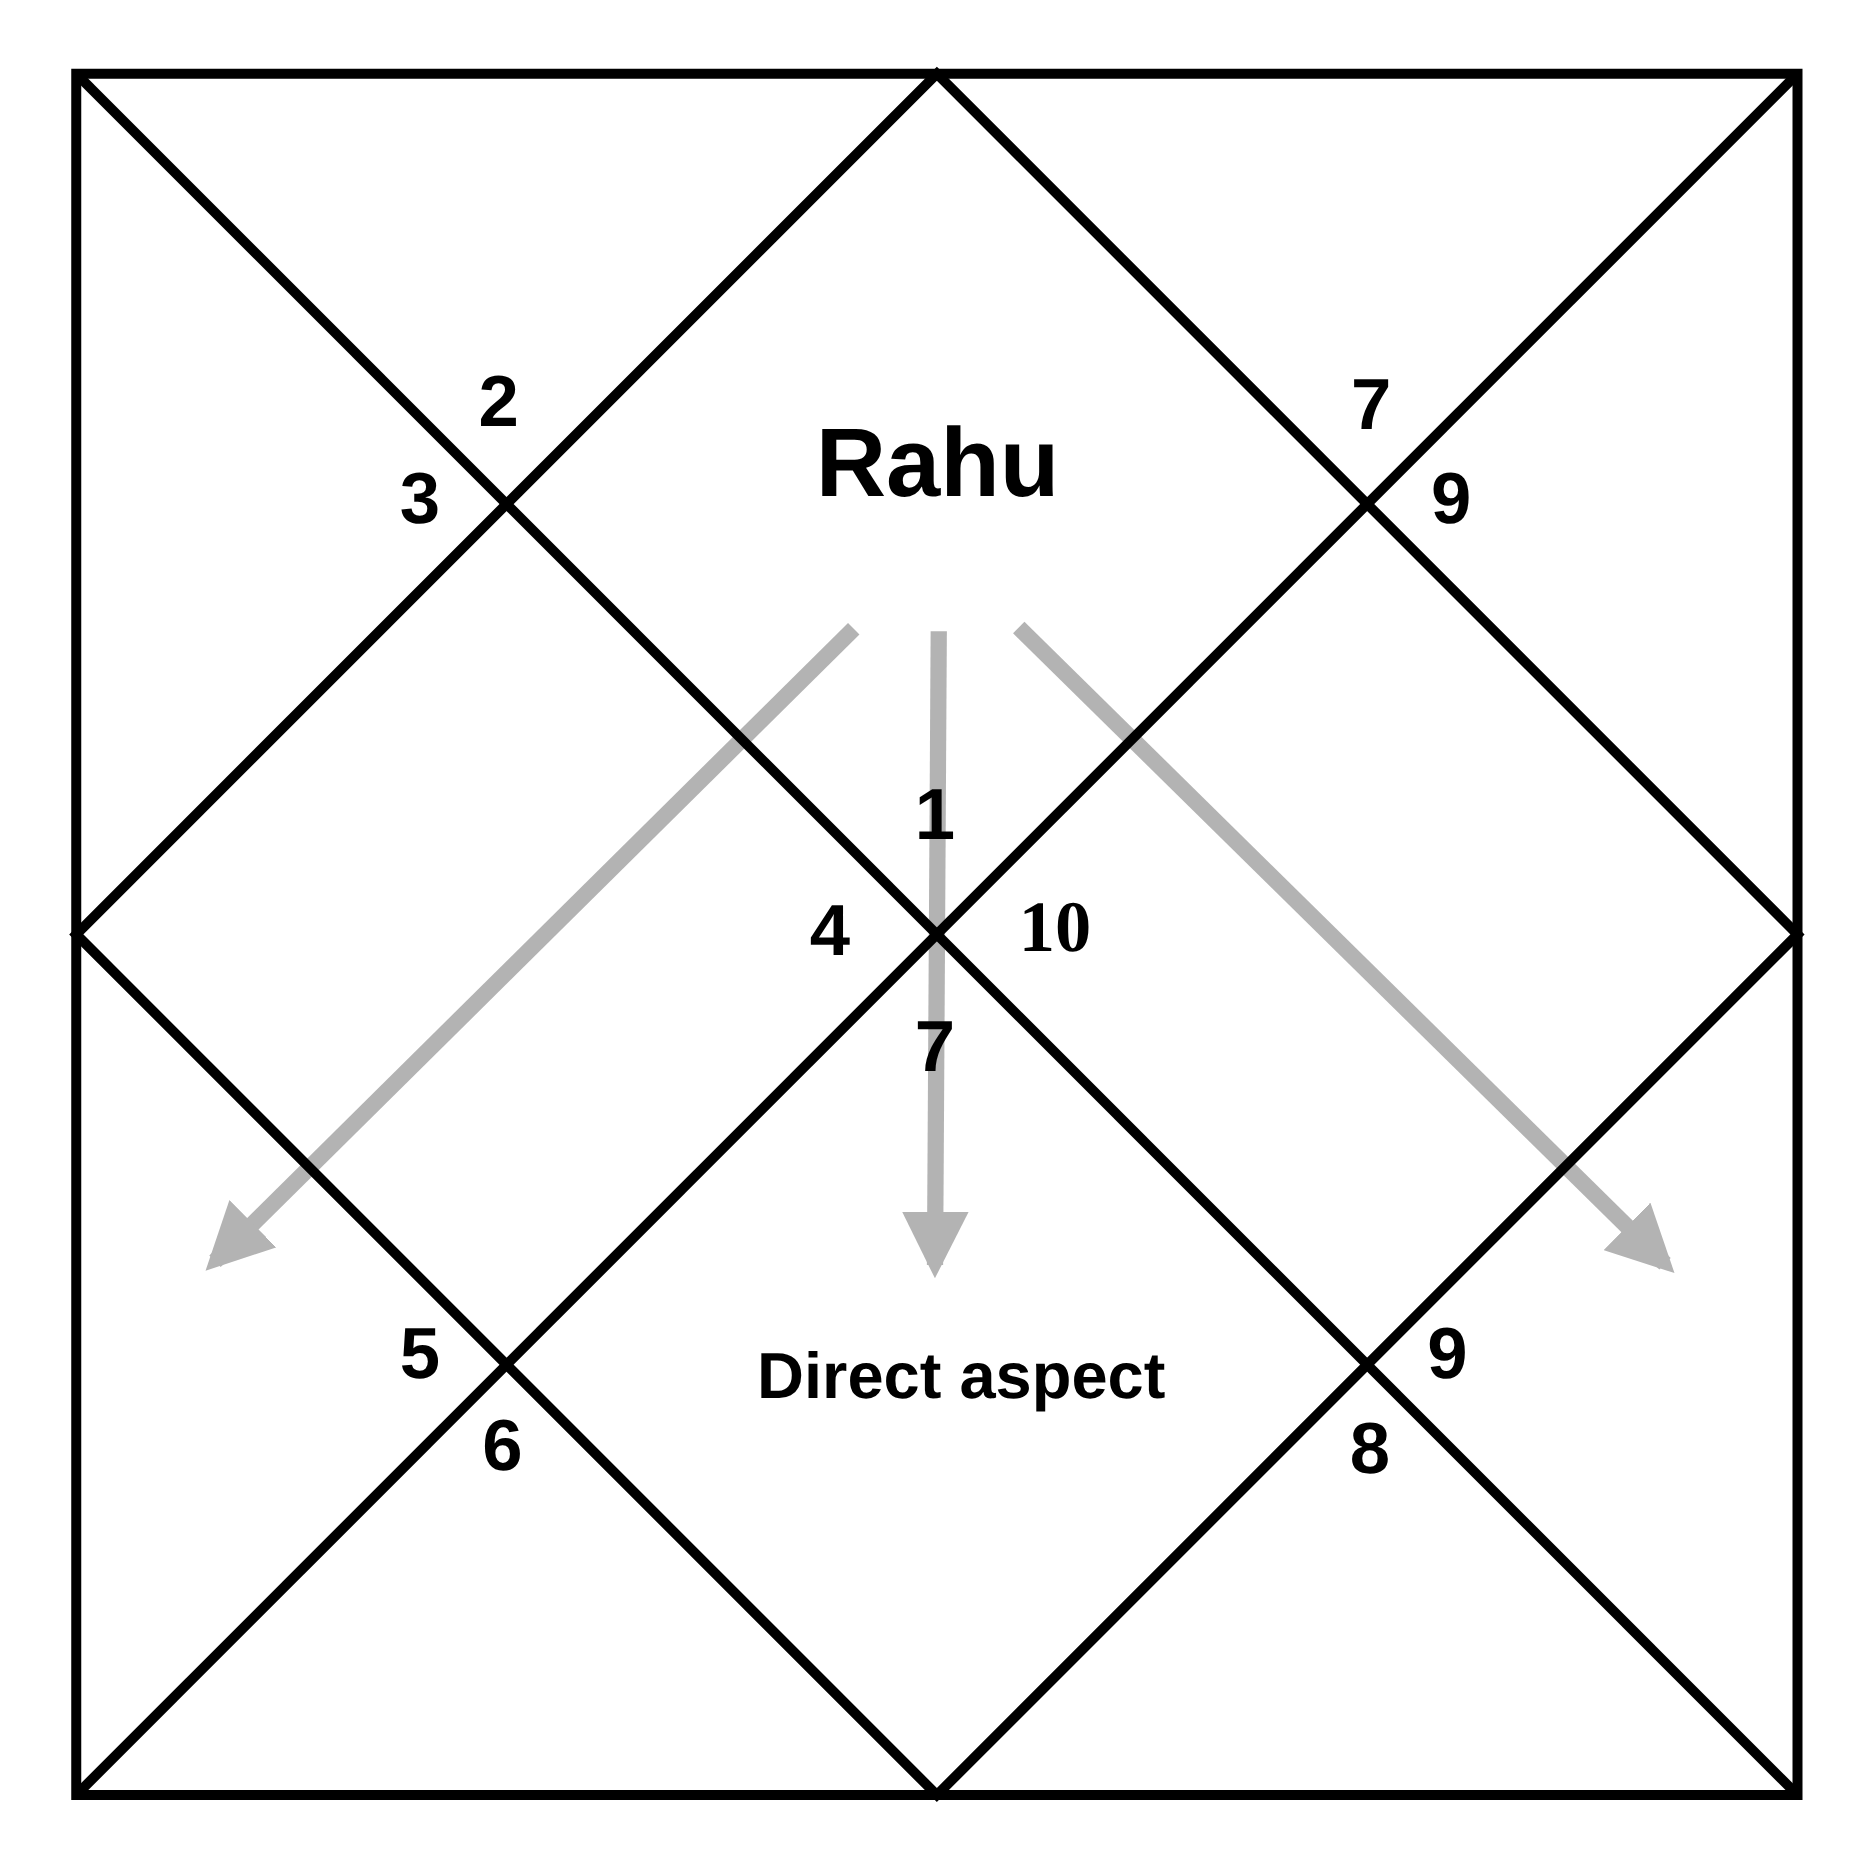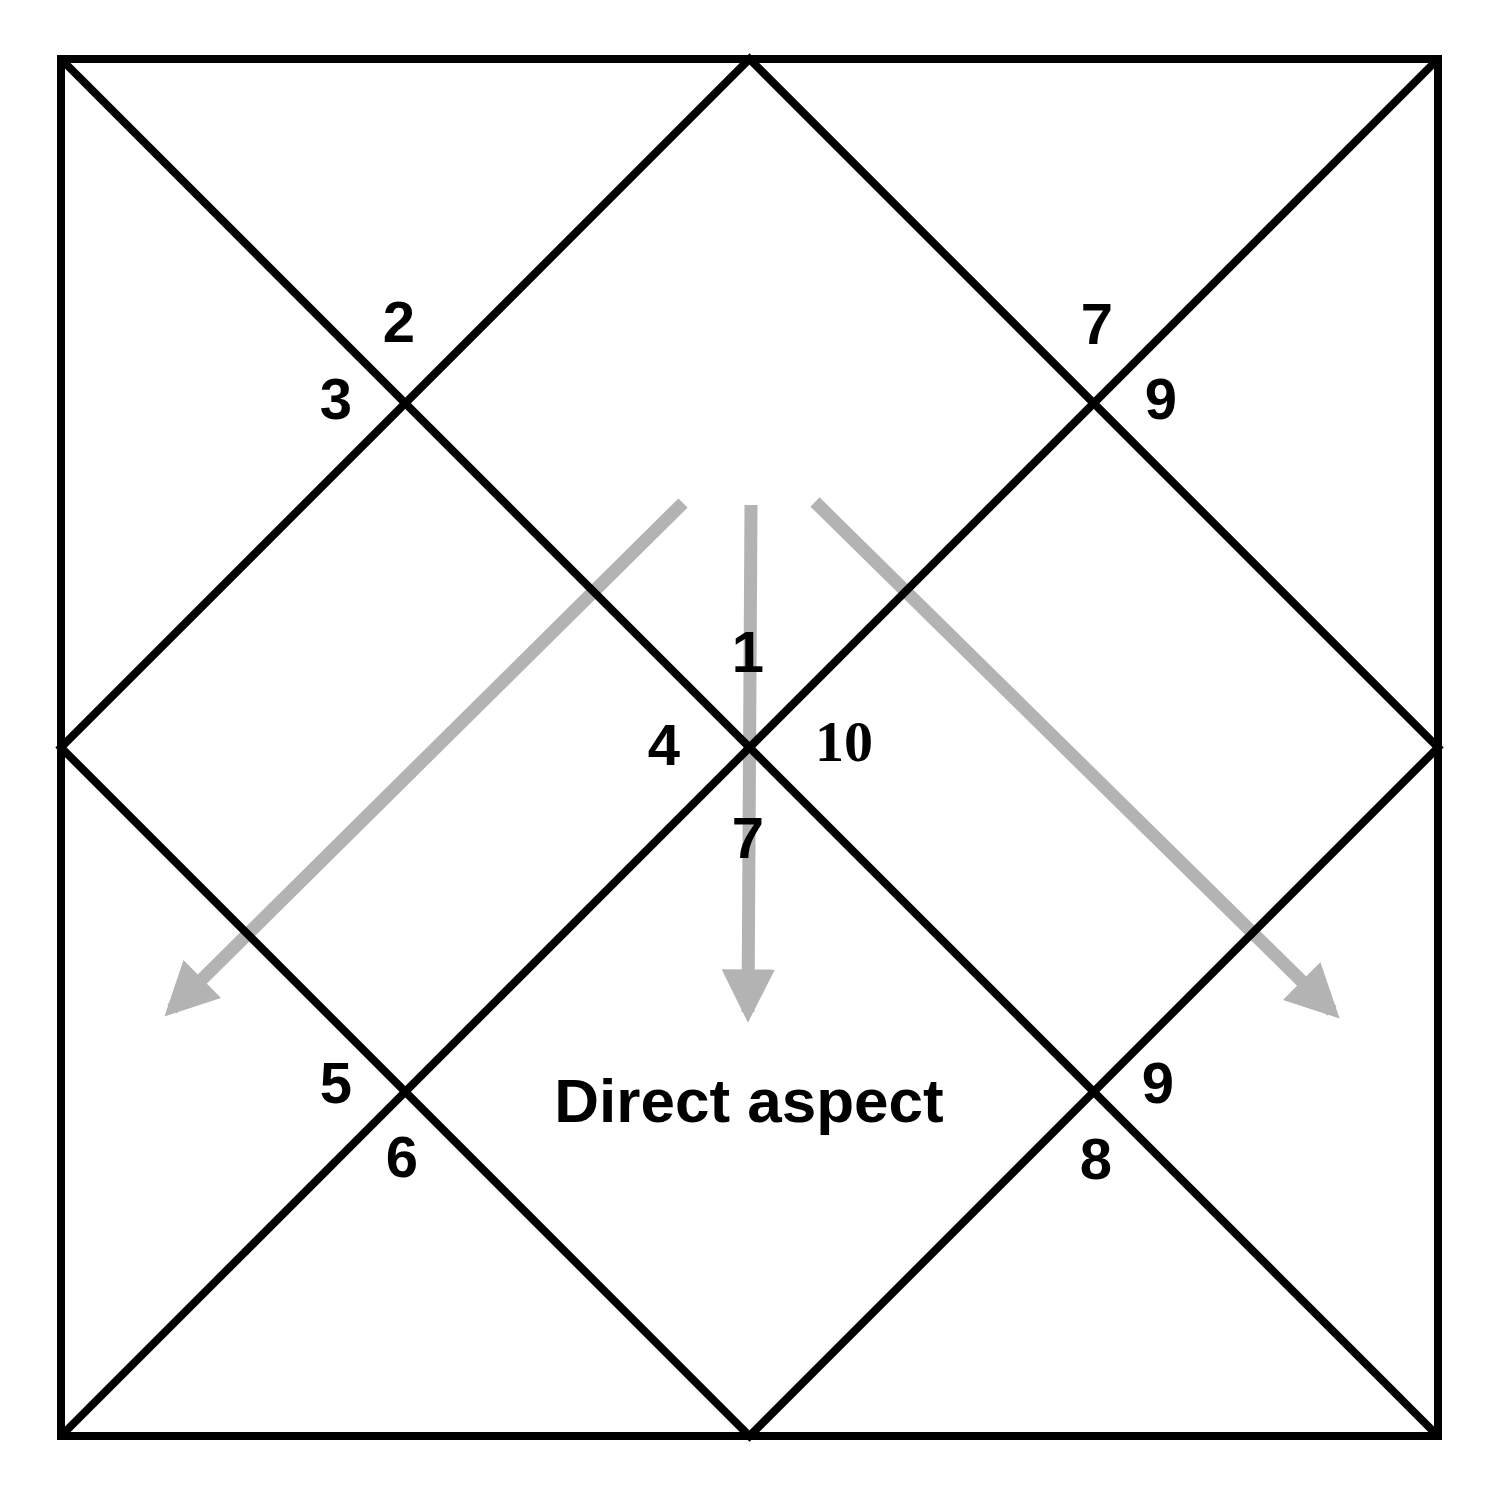--- a/index.html
+++ b/index.html
@@ -30,21 +30,22 @@
     white-space: nowrap;
     line-height: 1;
   }
   .house-num {
     font-size: 58px;
   }
   .planet {
     font-size: 78px;
   }
   .aspect {
-    font-size: 62px;
+    font-size: 52px;
+    margin-left: 20px;
   }
 </style>
 </head>
 <body>
 
 <div class="stage">
 
   <svg class="chart-svg" viewBox="0 0 1500 1500" xmlns="http://www.w3.org/2000/svg">
     <defs>
       <marker id="arrowhead" viewBox="0 0 10 10" refX="8" refY="5" markerWidth="4.1" markerHeight="4.1" orient="auto">
@@ -55,20 +56,21 @@
     <line x1="683" y1="503" x2="172" y2="1009" stroke-width="13" marker-end="url(#arrowhead)" stroke="#b3b3b3"></line>
     <line x1="751" y1="505" x2="748" y2="1012" stroke-width="13" marker-end="url(#arrowhead)" stroke="#b3b3b3"></line>
     <line x1="815" y1="502" x2="1332" y2="1011" stroke-width="13" marker-end="url(#arrowhead)" stroke="#b3b3b3"></line>
 
     <rect x="61" y="59" width="1377" height="1377" fill="none" stroke-width="8" stroke="#000000"></rect>
     <line x1="61" y1="59" x2="1438" y2="1436" stroke-width="8" stroke="#000000"></line>
     <line x1="1438" y1="59" x2="61" y2="1436" stroke-width="8" stroke="#000000"></line>
     <polygon points="749.5,59 1438,747.5 749.5,1436 61,747.5" fill="none" stroke-width="8" stroke="#000000"></polygon>
   </svg>
 
+  <div class="label planet" style="left:750px; top:370px;">Rahu</div>
 
   <div class="label aspect" style="left:749px; top:1101px;">Direct aspect</div>
 
   <div class="label house-num" style="left:748px; top:652px;">1</div>
   <div class="label house-num" style="left:399px; top:322px;">2</div>
   <div class="label house-num" style="left:336px; top:399px;">3</div>
   <div class="label house-num" style="left:664px; top:745px;">4</div>
   <div class="label house-num" style="left:336px; top:1083px;">5</div>
   <div class="label house-num" style="left:402px; top:1157px;">6</div>
   <div class="label house-num" style="left:748px; top:838px;">7</div>

